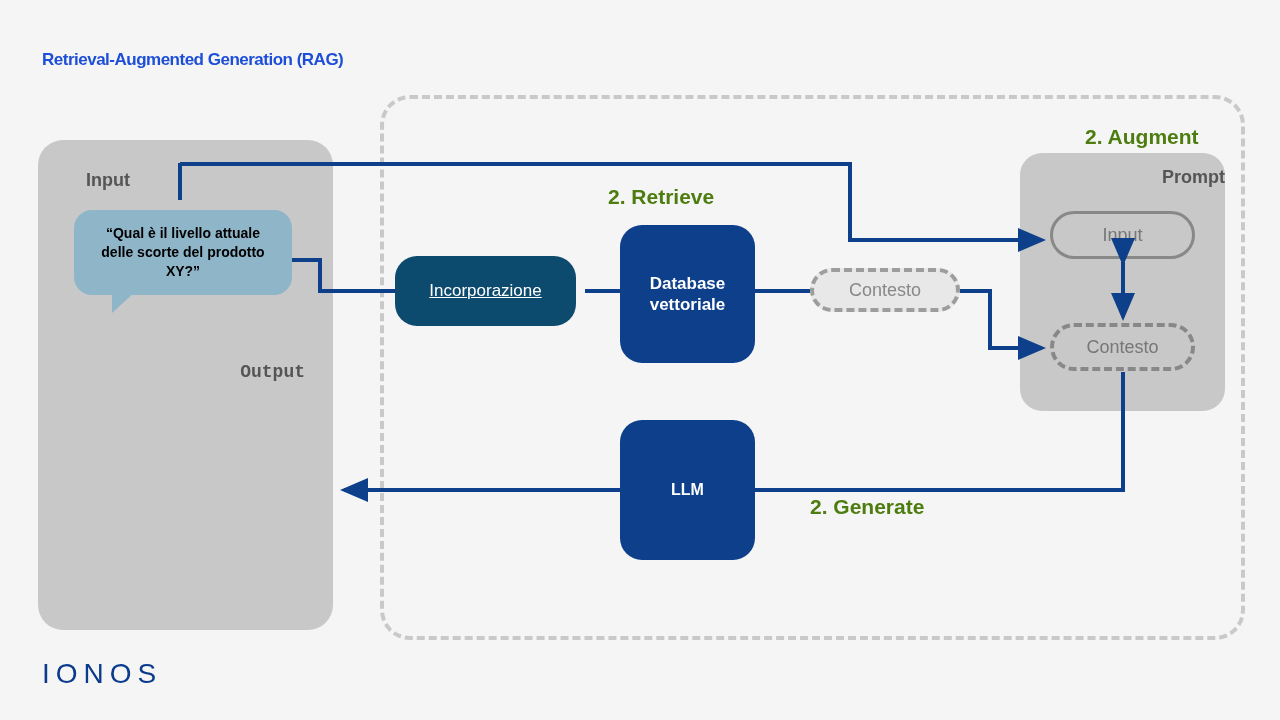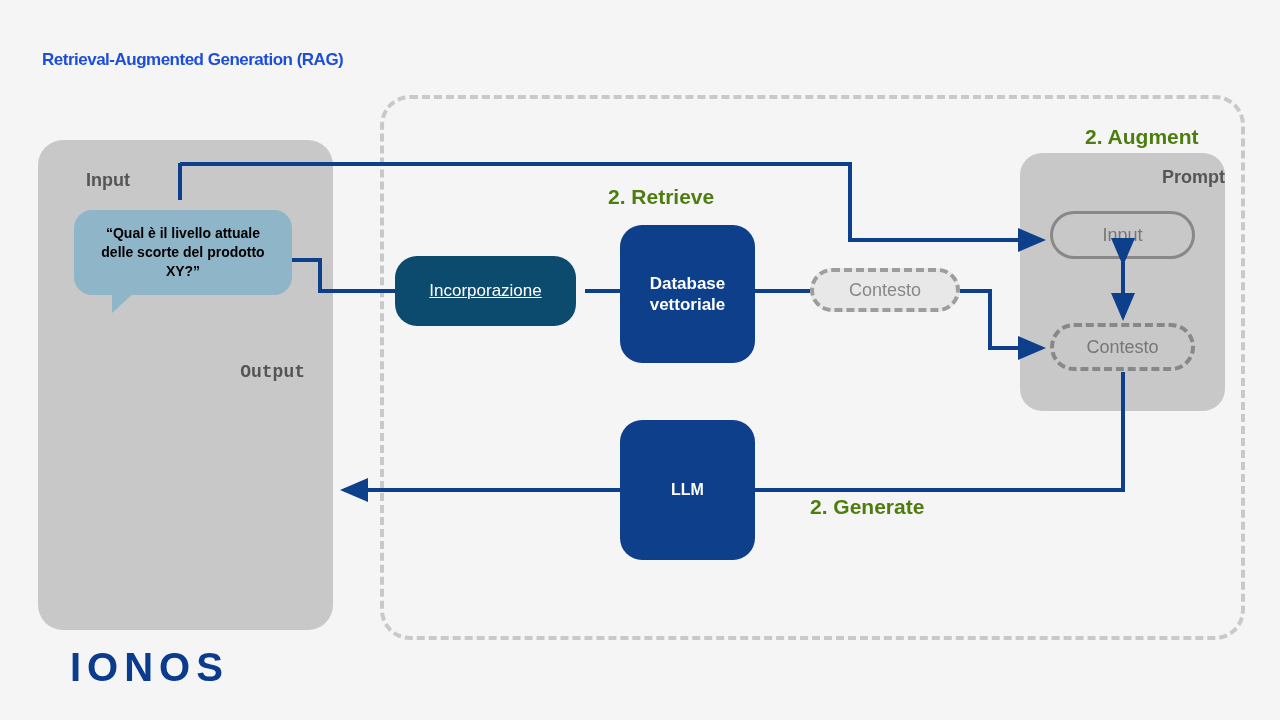--- a/index.html
+++ b/index.html
@@ -17,25 +17,24 @@
     left: 42px;
     font-size: 17px;
     font-weight: bold;
     color: #1d4ed8;
     letter-spacing: -0.5px;
   }
   .logo {
     position: absolute;
     bottom: 30px;
     left: 42px;
-    font-size: 40px;
-    font-weight: 700;
+    font-size: 28px;
+    font-weight: 400;
     letter-spacing: 6px;
     color: #0a3b8c;
-    margin-left: 28px;
   }
   
   .io-panel {
     position: absolute;
     left: 38px;
     top: 140px;
     width: 295px;
     height: 490px;
     background: #c8c8c8;
     border-radius: 25px;

